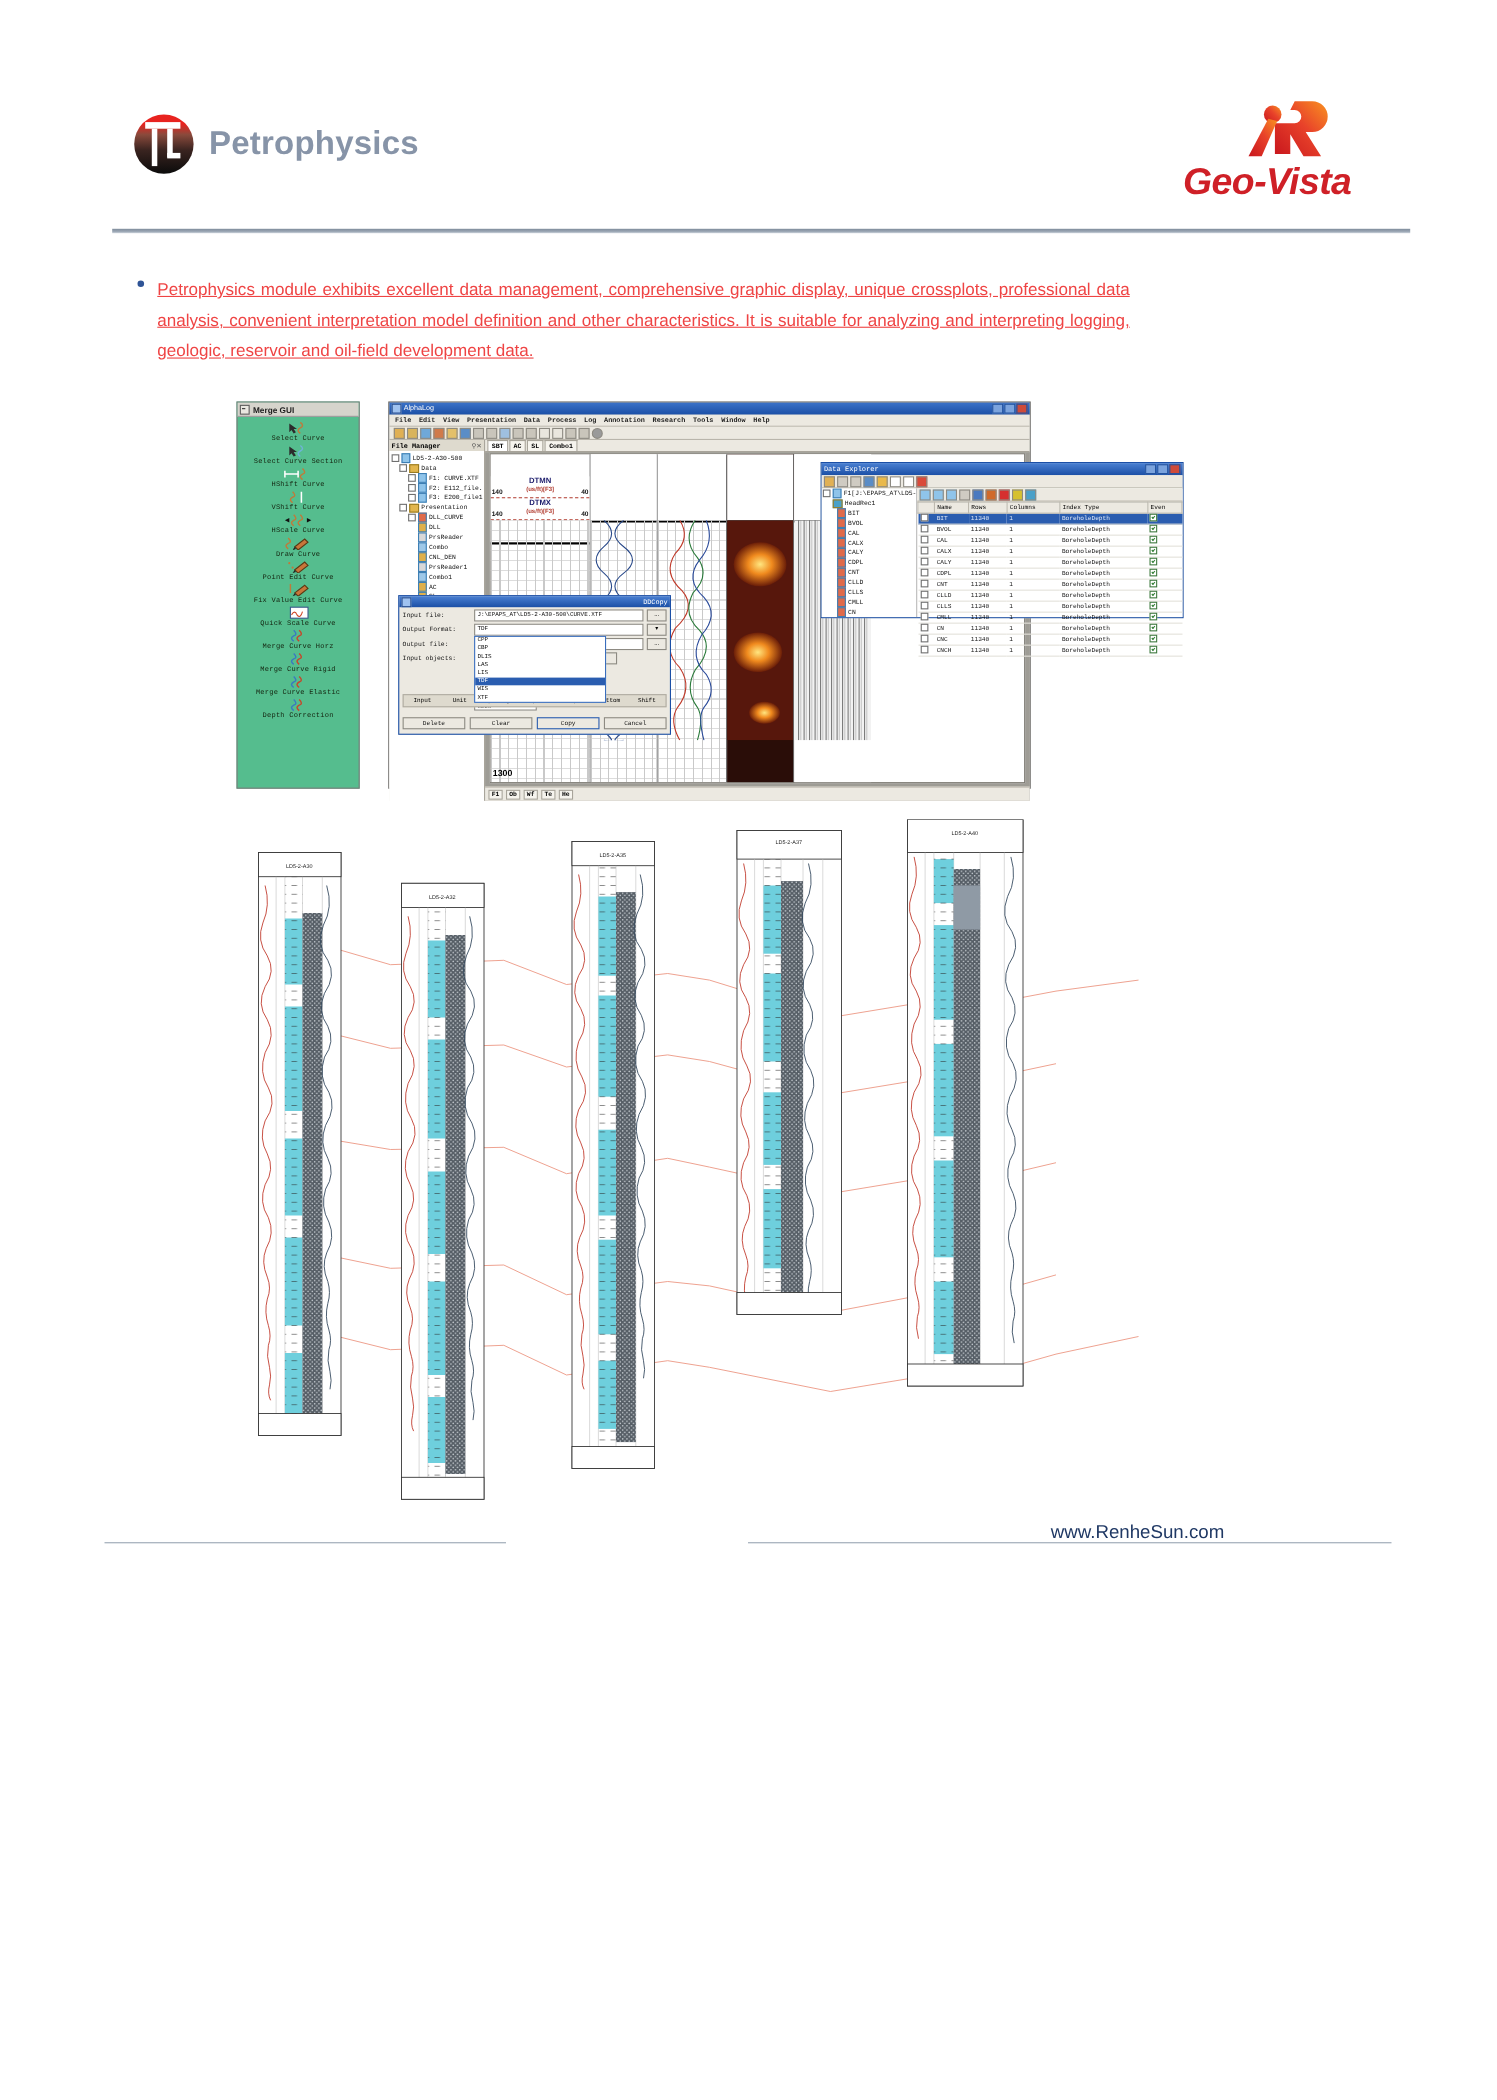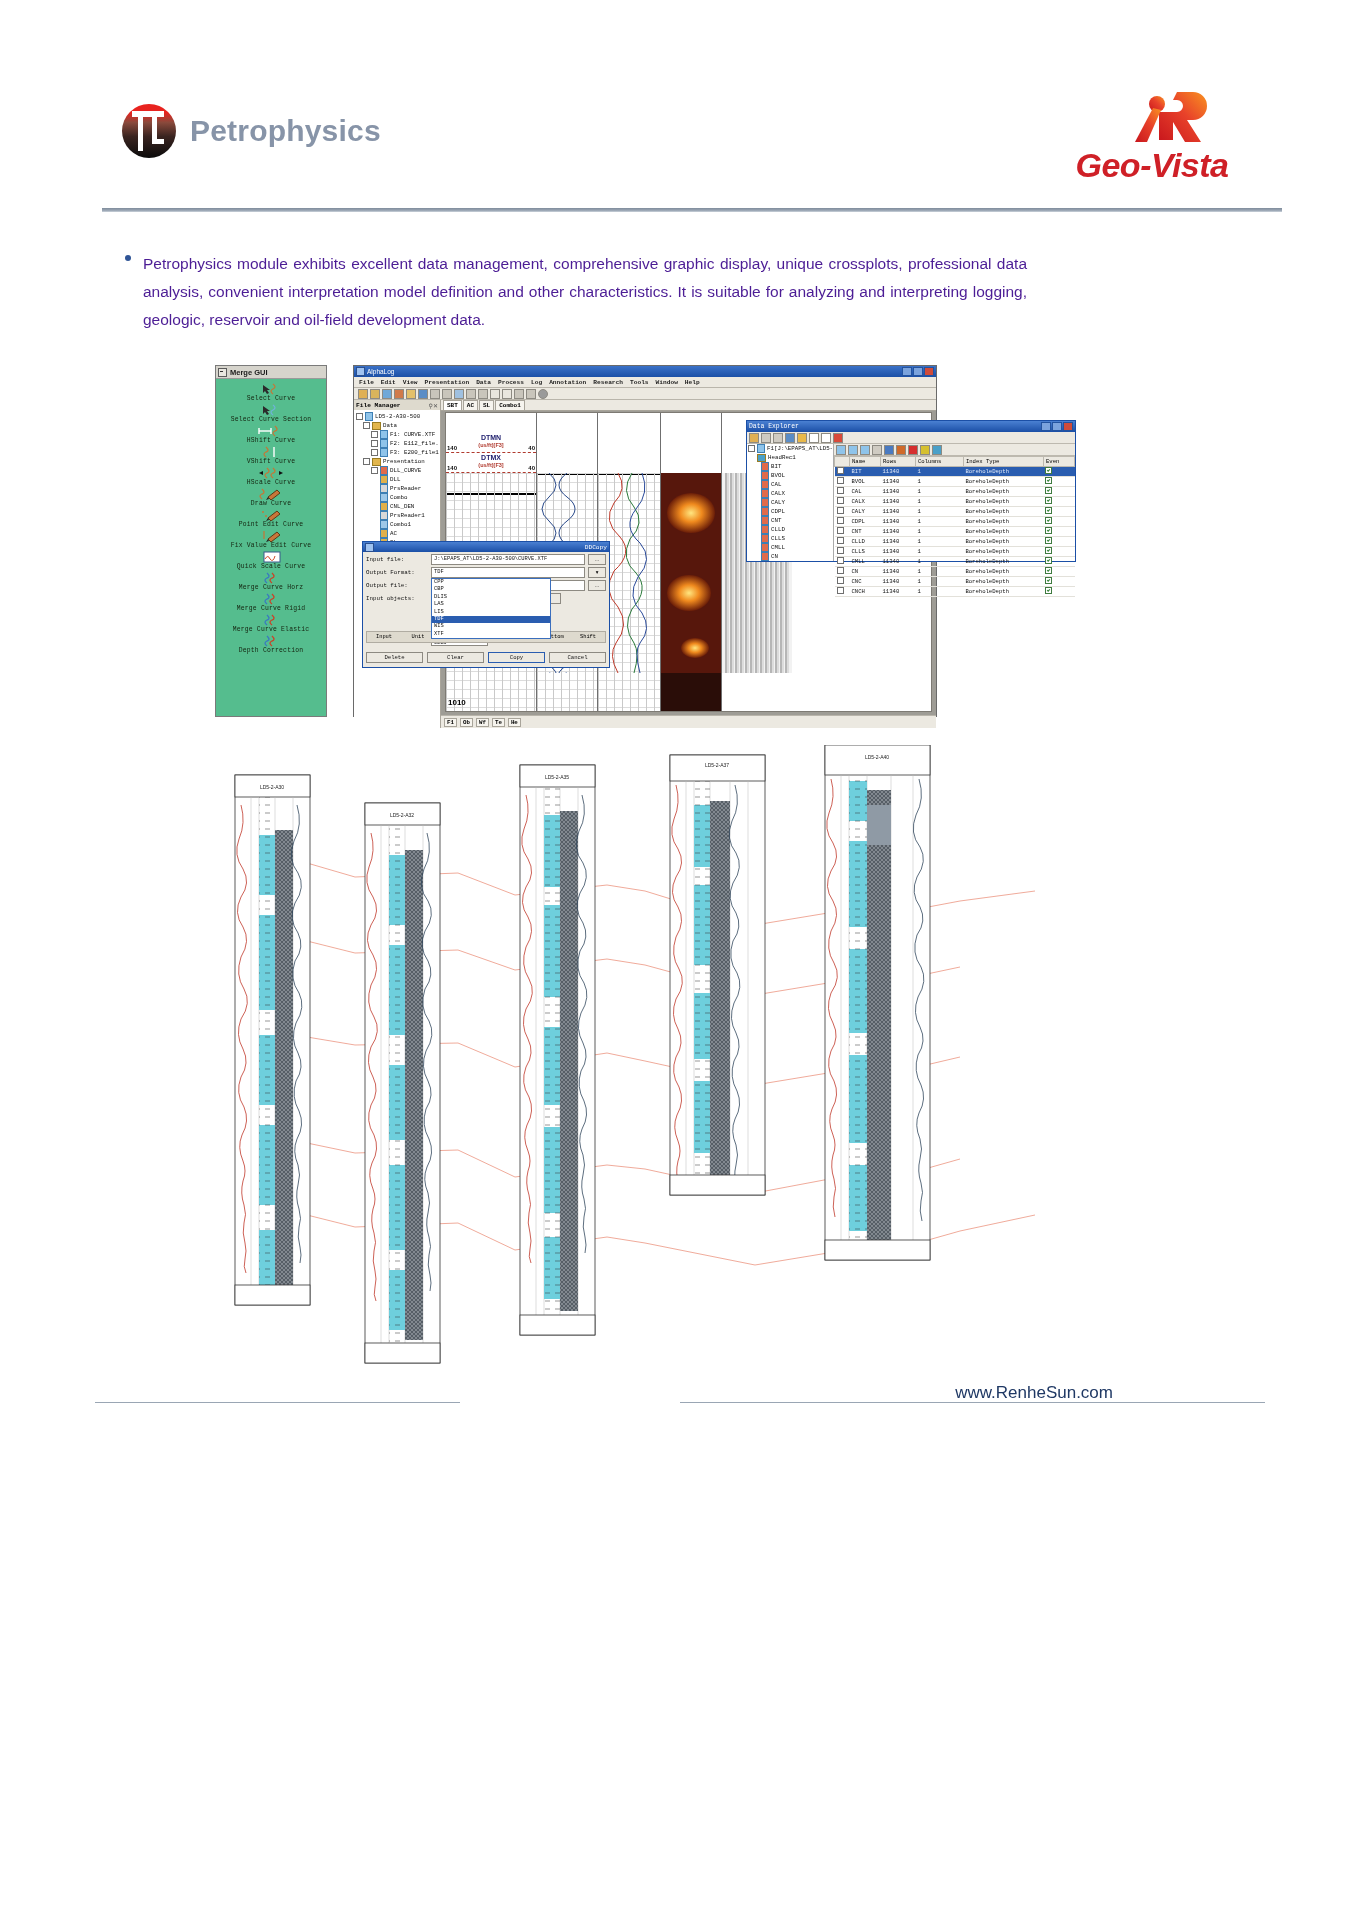--- a/index.html
+++ b/index.html
@@ -22,22 +22,22 @@
   .gv-mark svg{position:absolute;right:58px;top:0;}
   .gv-word{font-size:34px;font-weight:bold;font-style:italic;color:#cf2027;letter-spacing:-0.5px;
     font-family:"Liberation Sans",sans-serif;line-height:1;margin-top:2px;}
 
   .hrule{position:absolute;left:90px;top:208px;width:1180px;height:4px;
     background:linear-gradient(180deg,#7f8c9b 0%,#9aa6b4 60%,#ccd3db 100%);}
 
   
   .intro{position:absolute;left:143px;top:250px;width:884px;}
   .intro .bullet{position:absolute;left:-18px;top:5px;width:6px;height:6px;border-radius:50%;background:#2f5496;}
-  .intro p{margin:0;font-size:15.5px;line-height:28px;color:#4c1d95;text-align:justify;
-    font-family:"Liberation Sans",sans-serif;}
+  .intro p{margin:0;font-size:15.5px;line-height:28px;color:#ef4444;text-align:justify;
+    font-family:"Liberation Sans",sans-serif;text-decoration:underline;}
 
   
   .shot{position:absolute;left:215px;top:365px;width:720px;height:355px;}
 
   
   .datagui{position:absolute;left:0;top:0;width:110px;height:350px;background:#55bd8e;border:1px solid #7a7a7a;}
   .datagui .tbar{height:12px;background:#d6d4cc;border-bottom:1px solid #9a9a9a;display:flex;align-items:center;padding:0 2px;gap:3px;}
   .datagui .tbar .minbox{width:7px;height:7px;border:1px solid #5b5b5b;background:#e9e7e0;position:relative;}
   .datagui .tbar .minbox:after{content:"";position:absolute;left:1px;top:2px;width:3px;height:1px;background:#333;}
   .datagui .tbar .ttl{font-size:7.5px;font-weight:bold;color:#1b1b1b;font-family:"Liberation Sans",sans-serif;}
@@ -493,21 +493,21 @@
                   <div class="hi">40</div>
                 </div>
                 <div class="curvehd">
                   <div class="nm">DTMX</div>
                   <div class="un">(us/ft)[F3]</div>
                   <div class="lo">140</div>
                   <div class="hi">40</div>
                 </div>
               </div>
               <div class="grid"></div>
-              <div class="depthlab">1010</div>
+              <div class="depthlab">1300</div>
             </div>
 
             <div class="trk" style="width:60px;background:#fff">
               <div class="trkhdr"></div>
               <div class="grid"></div>
               <svg style="position:absolute;left:0;top:60px" width="60" height="200">
                 <path d="M30 0 q-16 12 0 24 q16 12 0 24 q-16 12 0 24 q16 12 0 24 q-16 12 0 24 q16 12 0 24 q-16 12 0 24 q16 12 0 24 q-16 12 0 8" stroke="#2a4a8a" fill="none" stroke-width="1"></path>
                 <path d="M12 0 q14 12 0 24 q-14 12 0 24 q14 12 0 24 q-14 12 0 24 q14 12 0 24 q-14 12 0 24 q14 12 0 24 q-14 12 0 24 q14 12 0 8" stroke="#2a4a8a" fill="none" stroke-width="1"></path>
               </svg>
             </div>

